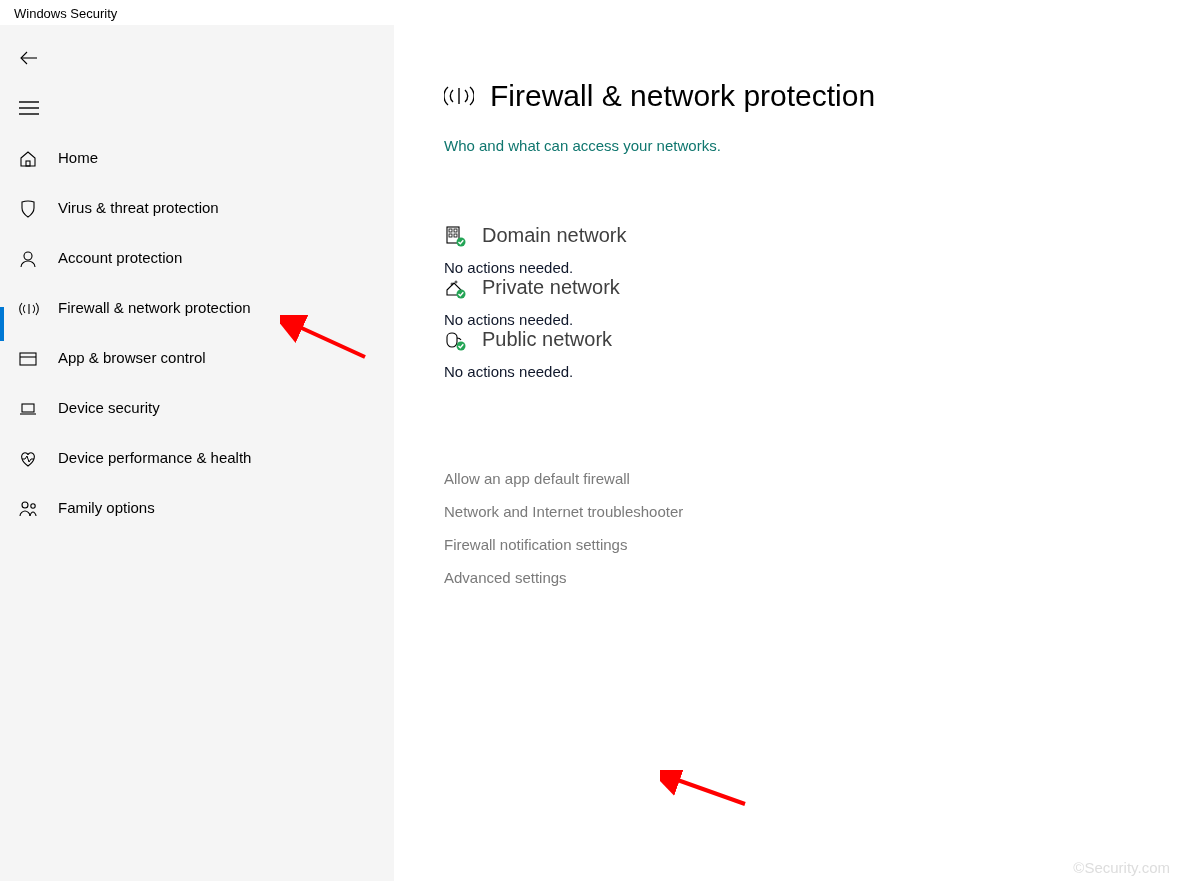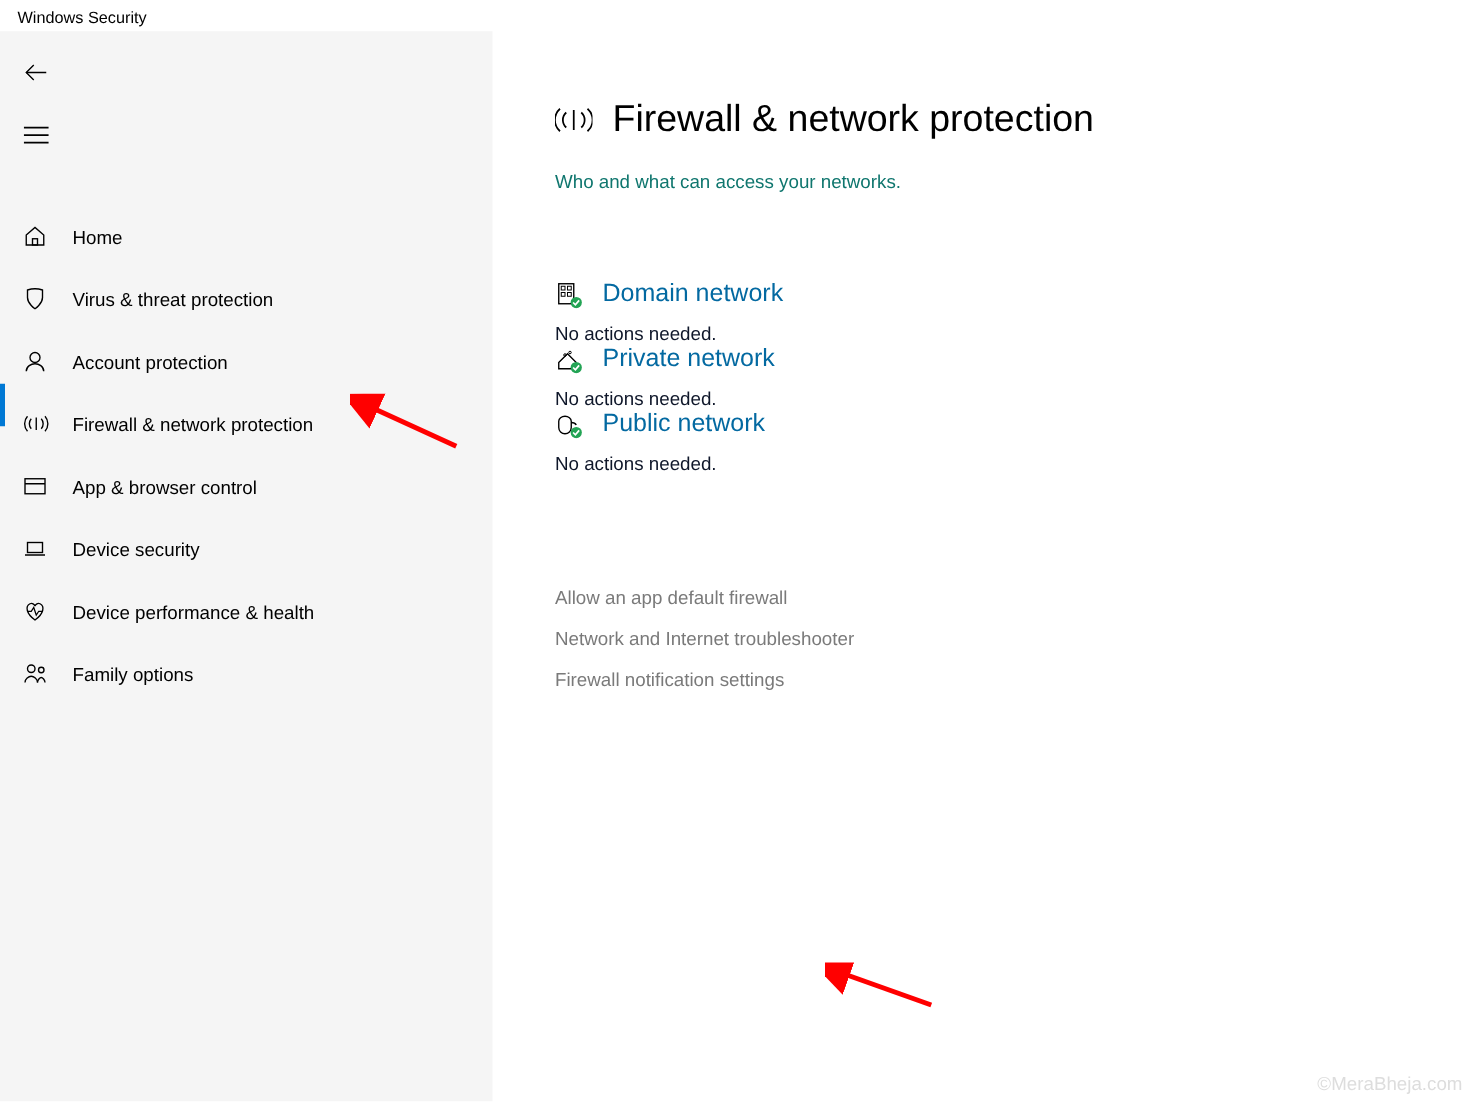--- a/index.html
+++ b/index.html
@@ -42,21 +42,21 @@
   .side-btn .icon-slot {
     width:22px;
     height:22px;
     display:flex;
     align-items:center;
     justify-content:center;
     color:#000;
   }
   .nav-item {
     display:flex;
-    align-items:flex-end;
+    align-items:flex-start;
     height:50px;
     padding-left:18px;
     cursor:pointer;
     color:#000;
     position:relative;
   }
   .nav-item .icon-slot {
     width:22px;
     display:flex;
     align-items:center;
@@ -100,21 +100,21 @@
     max-width:400px;
   }
   .network-block.first { margin-top:70px; }
   .network-block .net-row {
     display:flex;
     align-items:center;
     gap:14px;
   }
   .network-block .net-link {
     font-size:20px;
-    color:#0369a1;
+    color:#404040;
     cursor:pointer;
   }
   .network-block .net-status {
     margin-top:12px;
     color:#0f172a;
     font-size:15px;
   }
   .links-section {
     margin-top:90px;
   }
@@ -317,20 +317,21 @@
         </span>
         <span class="net-link">Public network</span>
       </div>
       <div class="net-status">No actions needed.</div>
     </div>
 
     <div class="links-section">
       <div class="link">Allow an app default firewall</div>
       <div class="link">Network and Internet troubleshooter</div>
       <div class="link">Firewall notification settings</div>
+      <div class="link">Advanced settings</div>
     </div>
 
   </div>
 </div>
 
 <svg class="arrow" style="left:280px; top:315px" width="90" height="50" viewBox="0 0 90 50">
   <defs>
     <marker id="ah1" markerWidth="8" markerHeight="8" refX="2" refY="4" orient="auto">
       <path d="M0,0 L8,4 L0,8 Z" fill="#ff0000"></path>
     </marker>
@@ -340,13 +341,13 @@
 
 <svg class="arrow" style="left:660px; top:770px" width="90" height="40" viewBox="0 0 90 40">
   <defs>
     <marker id="ah2" markerWidth="8" markerHeight="8" refX="2" refY="4" orient="auto">
       <path d="M0,0 L8,4 L0,8 Z" fill="#ff0000"></path>
     </marker>
   </defs>
   <line x1="85" y1="34" x2="12" y2="8" stroke="#ff0000" stroke-width="4" marker-end="url(#ah2)"></line>
 </svg>
 
-<div class="watermark">©MeraBheja.com</div>
+<div class="watermark">©Security.com</div>
 
 </body></html>

